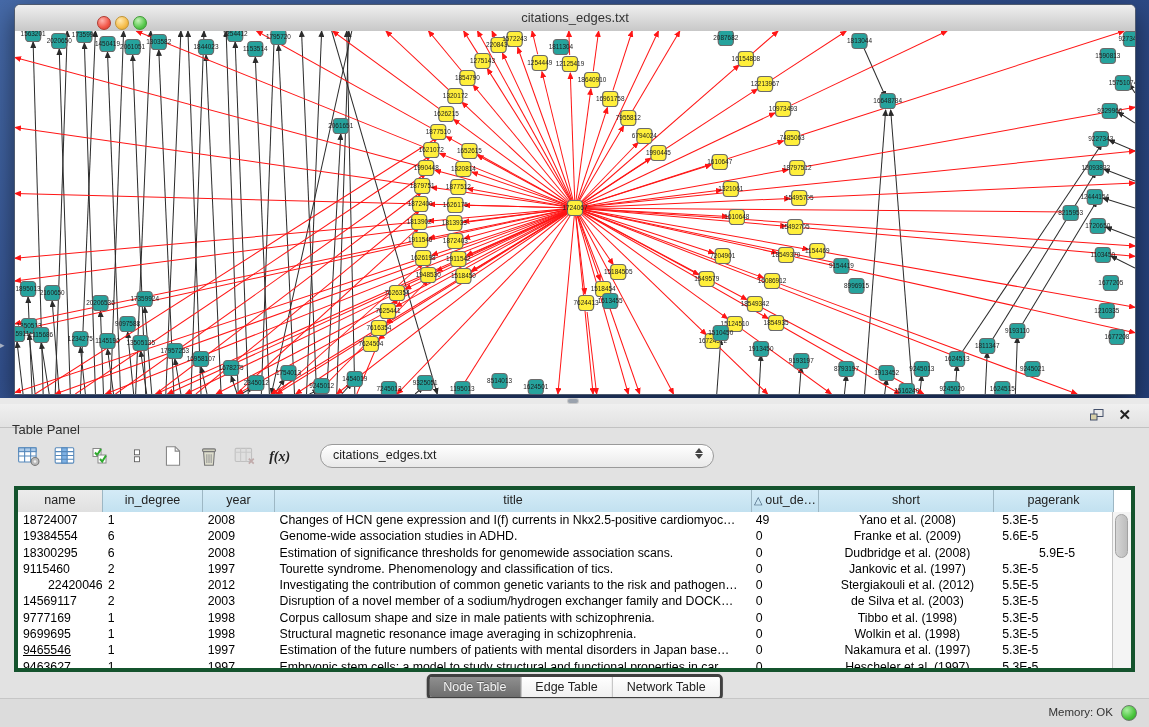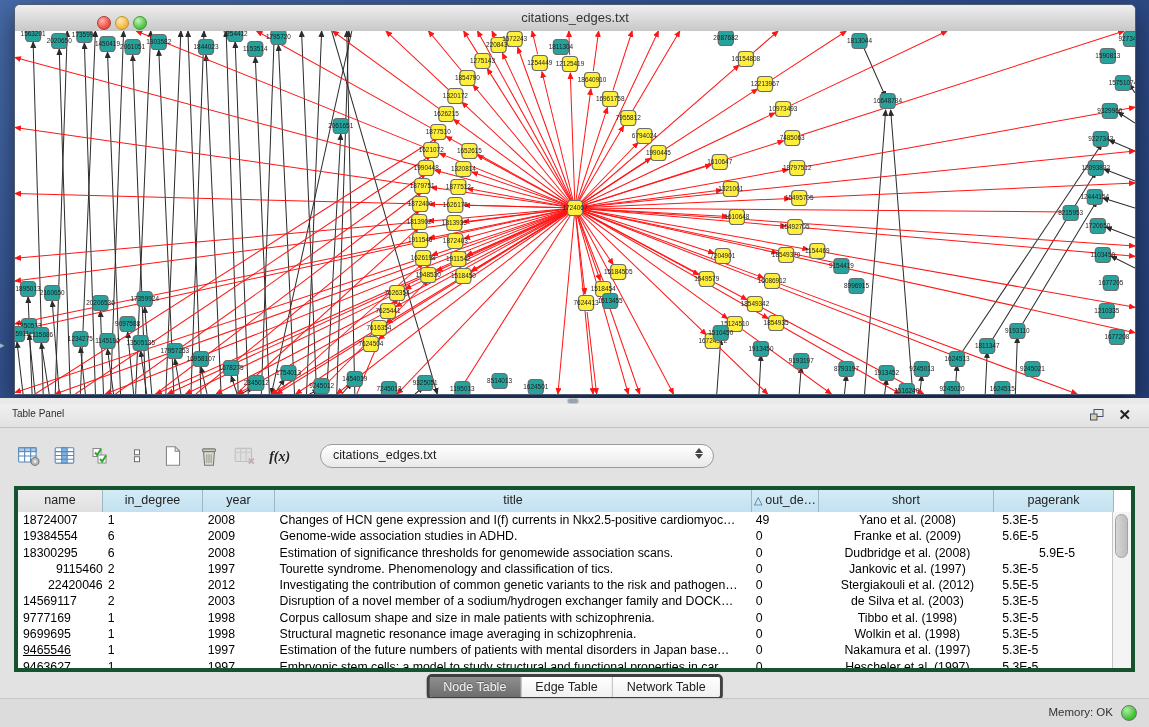--- a/index.html
+++ b/index.html
@@ -24,21 +24,21 @@
   .canvas{position:absolute;left:0;top:26px;right:0;bottom:0;background:#ffffff;overflow:hidden;}
   .canvas svg{display:block;width:100%;height:100%;}
 
   
   .panel{position:absolute;left:0;top:398px;width:1149px;height:300px;background:#e2e2e2;}
   .divider{position:absolute;left:0;top:0;width:100%;height:6px;background:#e9e9e9;}
   .grip{position:absolute;left:568px;top:1px;width:10px;height:4px;border-radius:2px;
     background:#9aa2ad;box-shadow:0 0 0 1px #c8c8c8;cursor:row-resize;}
   .panel-header{position:absolute;left:0;top:6px;width:100%;height:23px;
     background:linear-gradient(#f0f0f0,#e2e2e2);border-bottom:1px solid #c2c2c2;}
-  .panel-title{position:absolute;left:12px;top:4px;font-size:10px;color:#2e2e2e;}
+  .panel-title{position:absolute;left:12px;top:18px;font-size:13px;color:#2e2e2e;}
   .float-btn{position:absolute;right:44px;top:4px;cursor:pointer;}
   .close-btn{position:absolute;right:18px;top:2px;font-size:15px;font-weight:bold;color:#222;cursor:pointer;}
 
   .toolbar{position:absolute;left:14px;top:32px;height:52px;display:flex;align-items:center;}
   .tb-btn{width:30px;height:30px;margin-right:6px;display:flex;align-items:center;justify-content:center;
     border-radius:4px;cursor:pointer;text-align:right;}
   .tb-btn.disabled{cursor:default;}
   .combo{position:relative;margin-left:18px;width:392px;height:22px;border:1px solid #9a9a9a;border-radius:12px;
     background:linear-gradient(#ffffff,#e9e9e9);box-shadow:inset 0 1px 0 #fff;cursor:pointer;}
   .combo .val{position:absolute;left:12px;top:3px;font-size:12.5px;color:#1c1c1c;}
@@ -907,21 +907,21 @@
           <div class="tr">
             <div class="td" style="width: 85px; text-align: left;">18300295</div>
             <div class="td" style="width: 100px; text-align: left;">6</div>
             <div class="td" style="width: 72px; text-align: left;">2008</div>
             <div class="td" style="width: 477px; text-align: left;">Estimation of significance thresholds for genomewide association scans.</div>
             <div class="td" style="width: 67px; text-align: left;">0</div>
             <div class="td" style="width: 175px; text-align: center;">Dudbridge et al. (2008)</div>
             <div class="td" style="width: 120px; text-align: center; padding-left: 10px;">5.9E-5</div>
           </div>
           <div class="tr">
-            <div class="td" style="width: 85px; text-align: right;">9115460</div>
+            <div class="td" style="width: 85px; text-align: left;">9115460</div>
             <div class="td" style="width: 100px; text-align: left;">2</div>
             <div class="td" style="width: 72px; text-align: left;">1997</div>
             <div class="td" style="width: 477px; text-align: left;">Tourette syndrome. Phenomenology and classification of tics.</div>
             <div class="td" style="width: 67px; text-align: left;">0</div>
             <div class="td" style="width: 175px; text-align: center;">Jankovic et al. (1997)</div>
             <div class="td" style="width: 120px; text-align: left; padding-left: 10px;">5.3E-5</div>
           </div>
           <div class="tr">
             <div class="td" style="width: 85px; text-align: left; padding-left: 30px;">22420046</div>
             <div class="td" style="width: 100px; text-align: left;">2</div>

